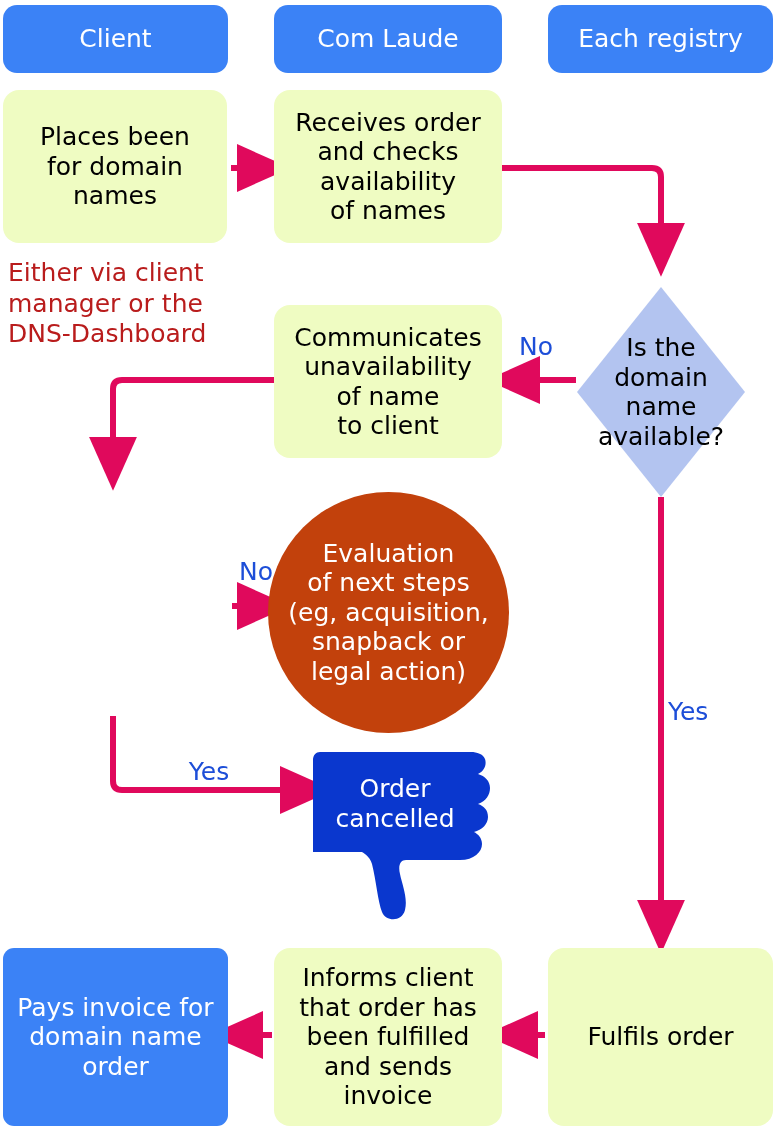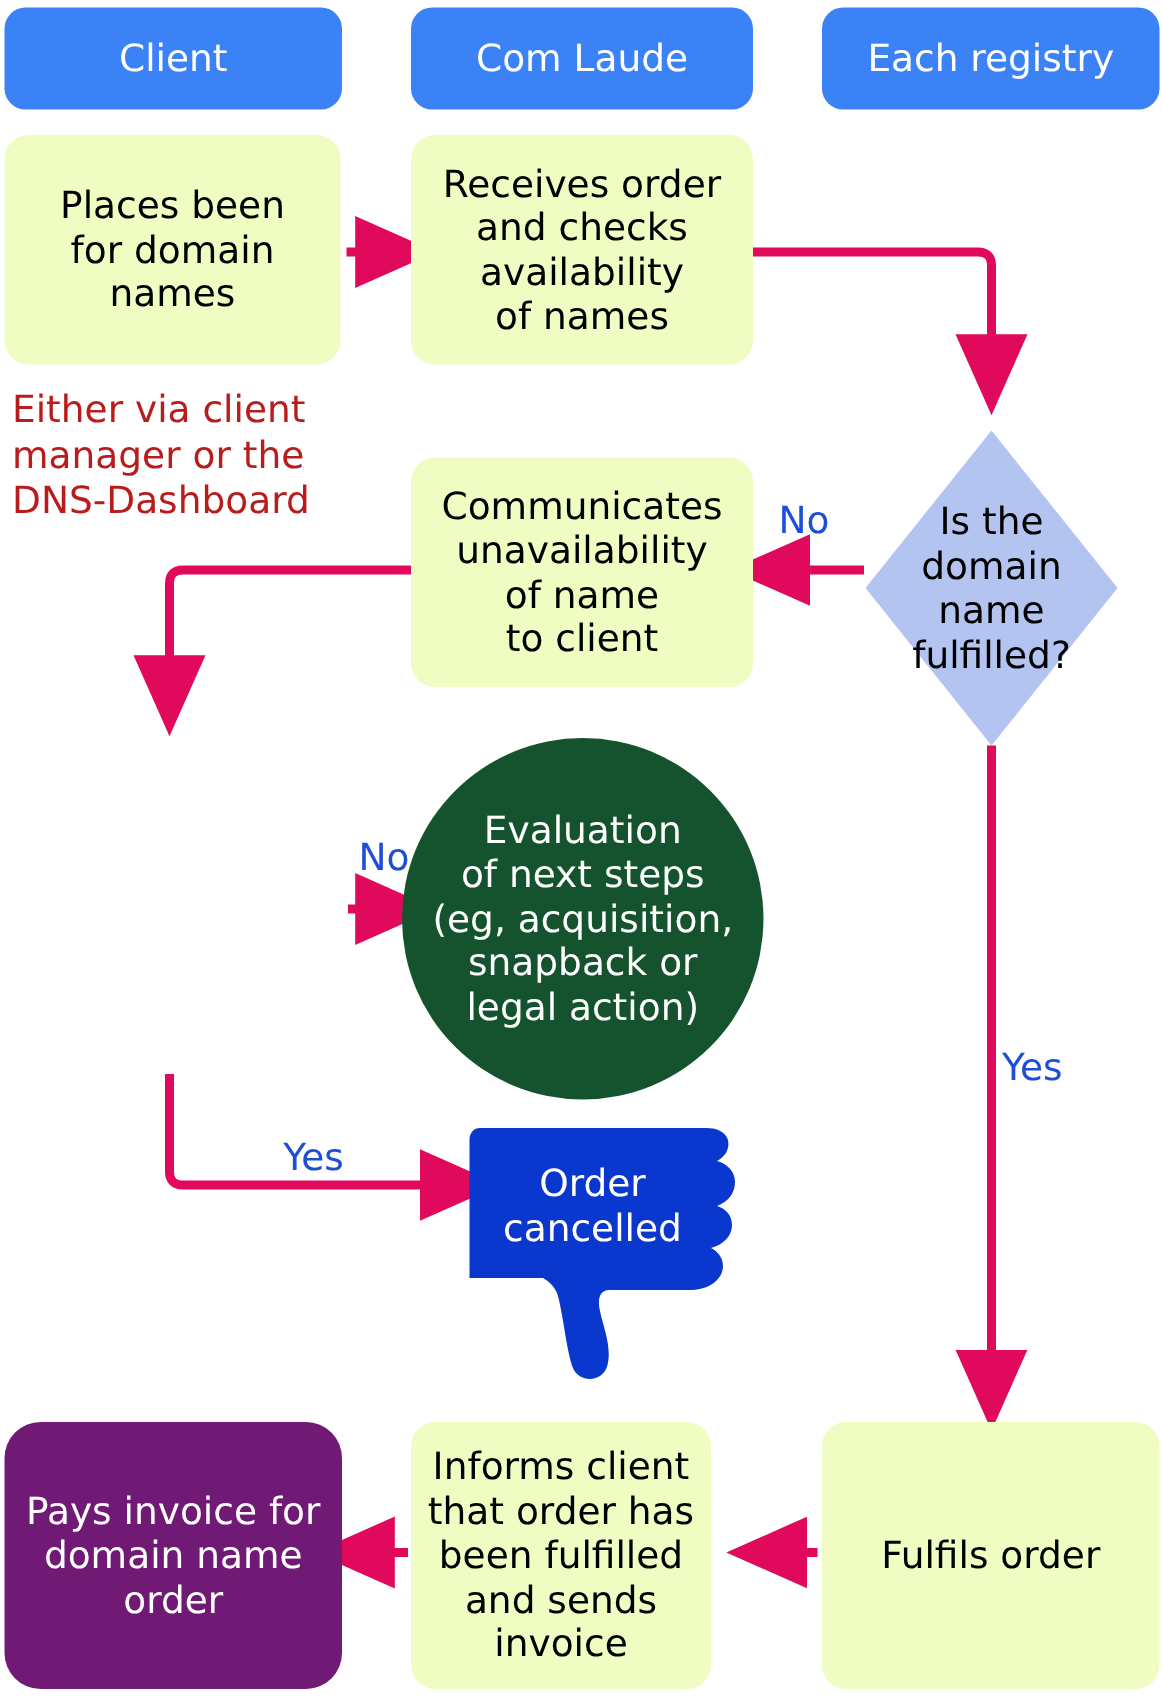--- a/index.html
+++ b/index.html
@@ -34,22 +34,22 @@
   }
   .proc {
     border-radius: 16px;
     background: #EFFCC2;
     color: #000000;
     font-size: 25px;
     font-weight: 400;
     padding: 4px 6px;
   }
   .proc-blue {
-    border-radius: 24px;
-    background: #701a75;
+    border-radius: 11px;
+    background: #3b82f6;
     color: #ffffff;
     font-size: 25px;
     font-weight: 400;
     padding: 7px 6px;
   }
   .note {
     color: #b91c1c;
     font-size: 25px;
     text-align: left;
     justify-content: flex-start;
@@ -75,21 +75,21 @@
     text-align: center;
     font-size: 25px;
     color: #000000;
     line-height: 1.18;
     box-sizing: border-box;
     padding: 0 10px;
   }
   .circle-node {
     position: absolute;
     border-radius: 50%;
-    background: #14532d;
+    background: #c2410c;
     color: #ffffff;
     display: flex;
     align-items: center;
     justify-content: center;
     text-align: center;
     font-size: 25px;
     line-height: 1.18;
   }
   .thumb-wrap { position: absolute; }
   .thumb-text {
@@ -178,21 +178,21 @@
   </div>
 
   <div class="decision-wrap" style="left:577px; top:287px; width:168px; height:210px;">
     <svg width="168" height="210" viewBox="0 0 168 210" xmlns="http://www.w3.org/2000/svg">
       <polygon points="84,0 168,105 84,210 0,105" fill="#B3C4F0"></polygon>
     </svg>
     <div class="decision-text">
       <span>
         <span>Is the</span><br>
         <span>domain name</span><br>
-        <span>fulfilled?</span>
+        <span>available?</span>
       </span>
     </div>
   </div>
 
   <div class="node proc" style="left:274px; top:305px; width:228px; height:153px;">
     <span>
       <span>Communicates</span><br>
       <span>unavailability</span><br>
       <span>of name</span><br>
       <span>to client</span>
@@ -256,21 +256,21 @@
   </div>
 
   <div class="node proc-blue" style="left:3px; top:948px; width:225px; height:178px;">
     <span>
       <span>Pays invoice for</span><br>
       <span>domain name</span><br>
       <span>order</span>
     </span>
   </div>
 
-  <div class="node proc" style="left:274px; top:948px; width:200px; height:178px;">
+  <div class="node proc" style="left:274px; top:948px; width:228px; height:178px;">
     <span>
       <span>Informs client</span><br>
       <span>that order has</span><br>
       <span>been fulfilled</span><br>
       <span>and sends</span><br>
       <span>invoice</span>
     </span>
   </div>
 
   <div class="node proc" style="left:548px; top:948px; width:225px; height:178px;">

